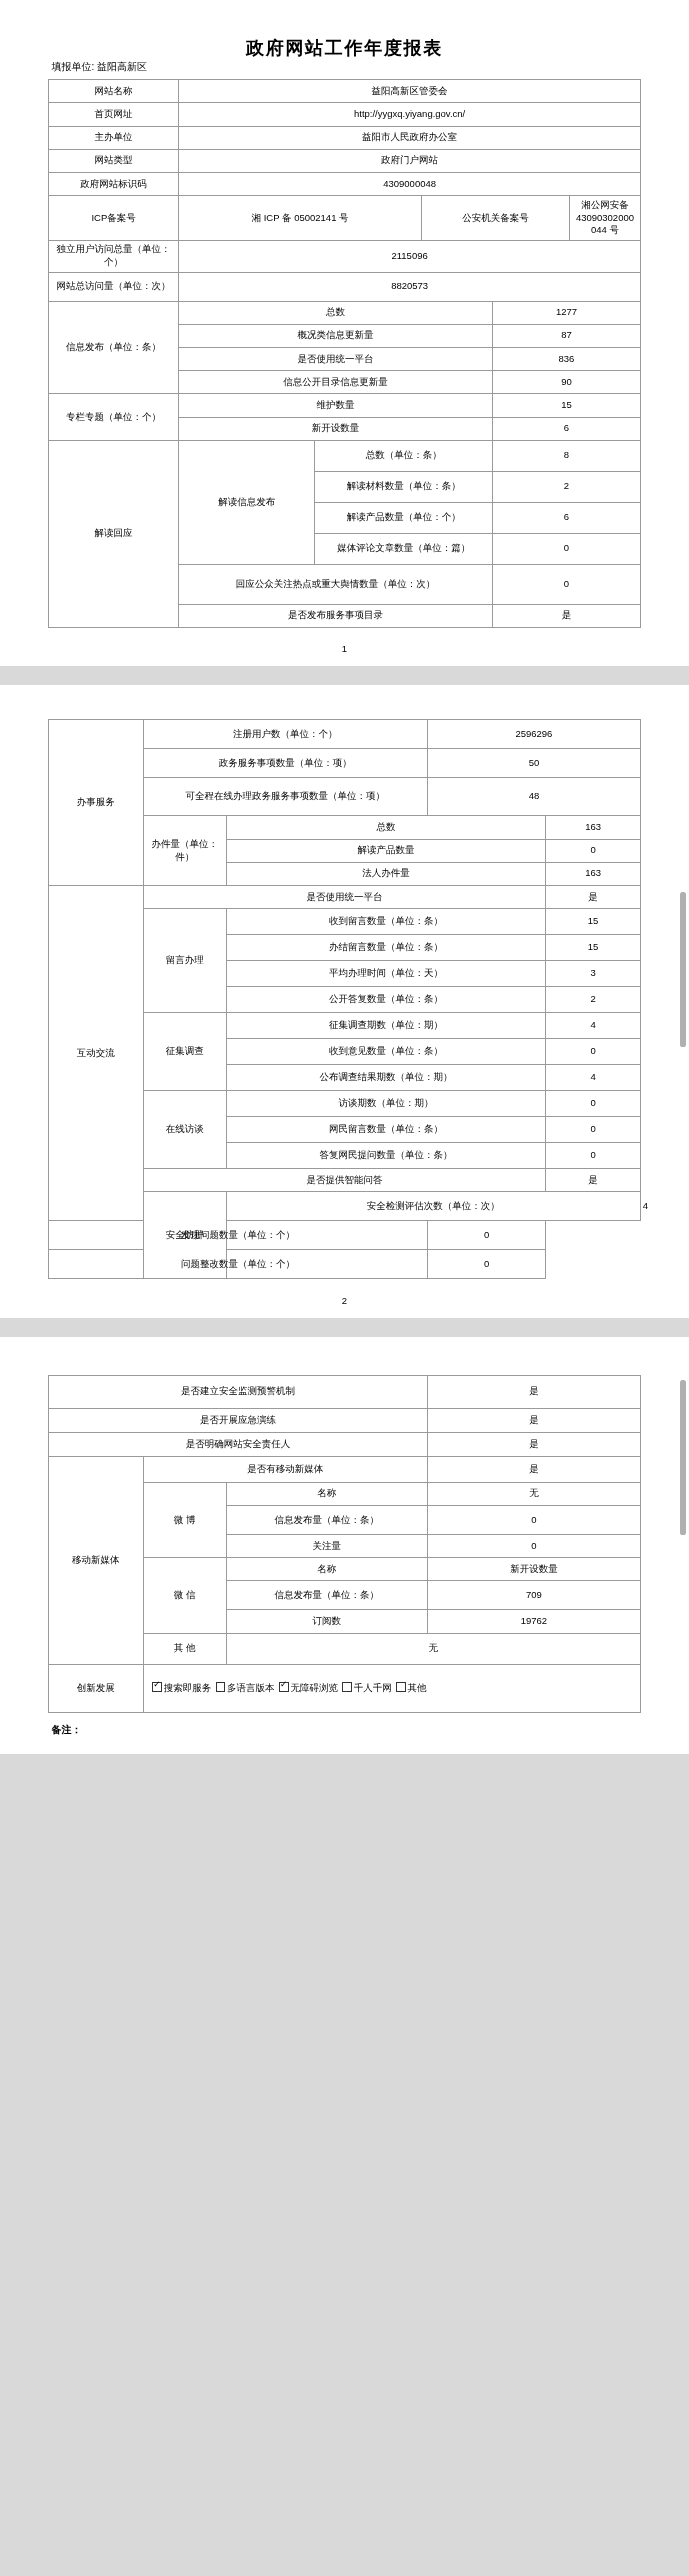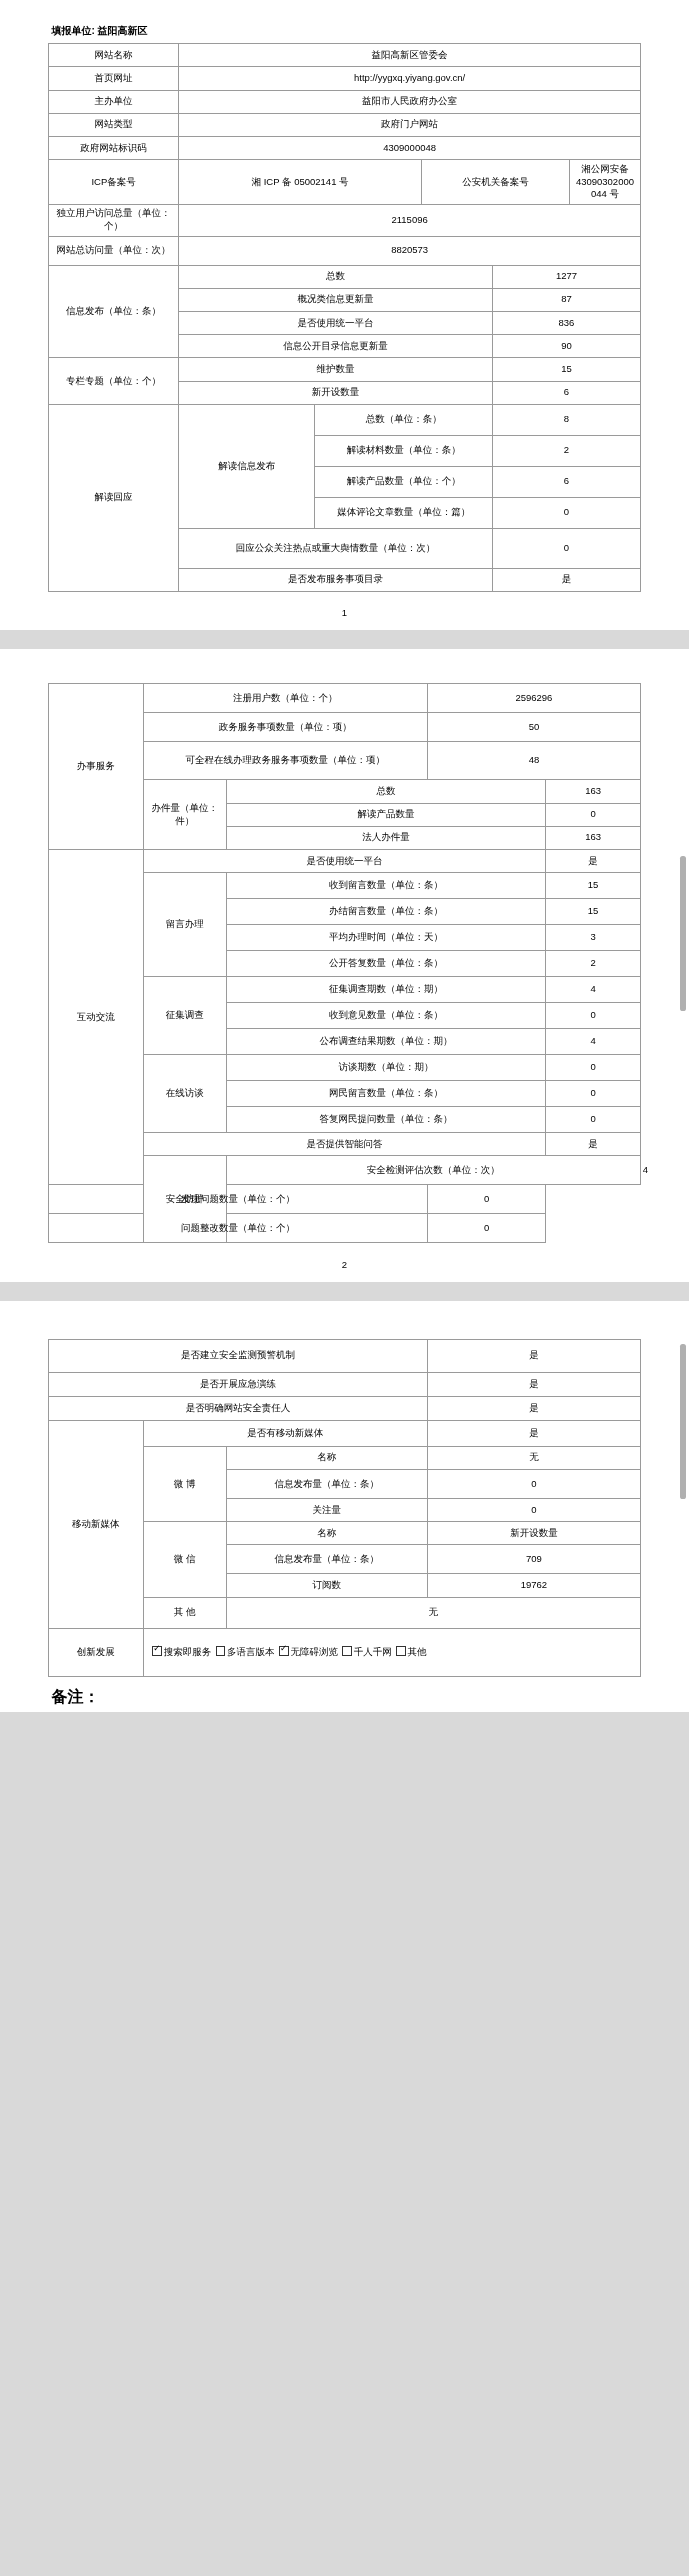--- a/index.html
+++ b/index.html
@@ -2,38 +2,39 @@
 <html style="font-size:13.8px"><head>
 <meta charset="utf-8">
 <style>
   html,body{margin:0;padding:0;background:#d9d9d9;}
   body{font-family:"Liberation Sans","DejaVu Sans",sans-serif;}
   .doc{width:689px;margin:0 auto;background:#d9d9d9;}
   .page{background:#ffffff;width:689px;box-sizing:border-box;padding:24px 48px 8.6px 48px;position:relative;}
   .gap{height:19px;background:#d9d9d9;}
   h1{font-size:18px;text-align:center;margin:12px 0 0 0;font-weight:bold;letter-spacing:1.7px;}
   .subtitle{text-align:center;font-size:10px;margin:13.8px 0 15.5px 0;}
-  .unit{font-size:10px;font-weight:bold;margin:0 0 5.2px 3.4px;}
+  .unit{font-size:10px;font-weight:normal;margin:0 0 5.2px 3.4px;}
   table{border-collapse:collapse;width:100%;font-size:9.5px;table-layout:fixed;}
   td{border:0.9px solid #9a9a9a;text-align:center;vertical-align:middle;padding:2.6px 1.7px;line-height:1.35;height:17px;}
   .pagenum{text-align:center;font-size:9.5px;margin:15.5px 0 3.4px 0;}
   .scrollbar{position:absolute;right:3.4px;width:5.2px;background:#b0b0b0;border-radius:2.6px;}
   .cb{display:inline-block;width:7.8px;height:7.8px;border:0.9px solid #333;margin-right:1.7px;position:relative;top:0.9px;}
   .cb.checked::after{content:"✓";position:absolute;left:0px;top:-3.4px;font-size:8.6px;line-height:1;}
   .inno{text-align:left;padding-left:8.6px;font-size:9.5px;}
   .inno span.item{margin-right:1.7px;white-space:nowrap;}
-  .note{font-size:16px;font-weight:bold;margin:10.3px 0 0 3.4px;}
+  .note{font-size:10px;font-weight:bold;margin:10.3px 0 0 3.4px;}
   .lbl{}
 </style>
 </head>
 <body>
 
 <div class="doc">
 
   <div class="page">
+    <h1>政府网站工作年度报表</h1>
     <div class="unit">填报单位: 益阳高新区</div>
 
     <table>
       <colgroup>
         <col style="width:22%">
           <col style="width:23%">
           <col style="width:18%">
           <col style="width:12%">
           <col style="width:13%">
           <col style="width:12%">
@@ -247,21 +248,21 @@
         <td>0</td>
       </tr>
     </tbody>
       </table>
 
     <div class="pagenum">2</div>
   </div>
 
   <div class="gap"></div>
 
-  <div class="page" style="padding-top:38px;padding-bottom:4px">
+  <div class="page" style="padding-top:38px;padding-bottom:17px">
     <div class="scrollbar" style="top:43px;height:155px"></div>
 
     <table>
       <colgroup>
         <col style="width:16%">
           <col style="width:14%">
           <col style="width:34%">
           <col style="width:20%">
           <col style="width:16%">
       </colgroup>

